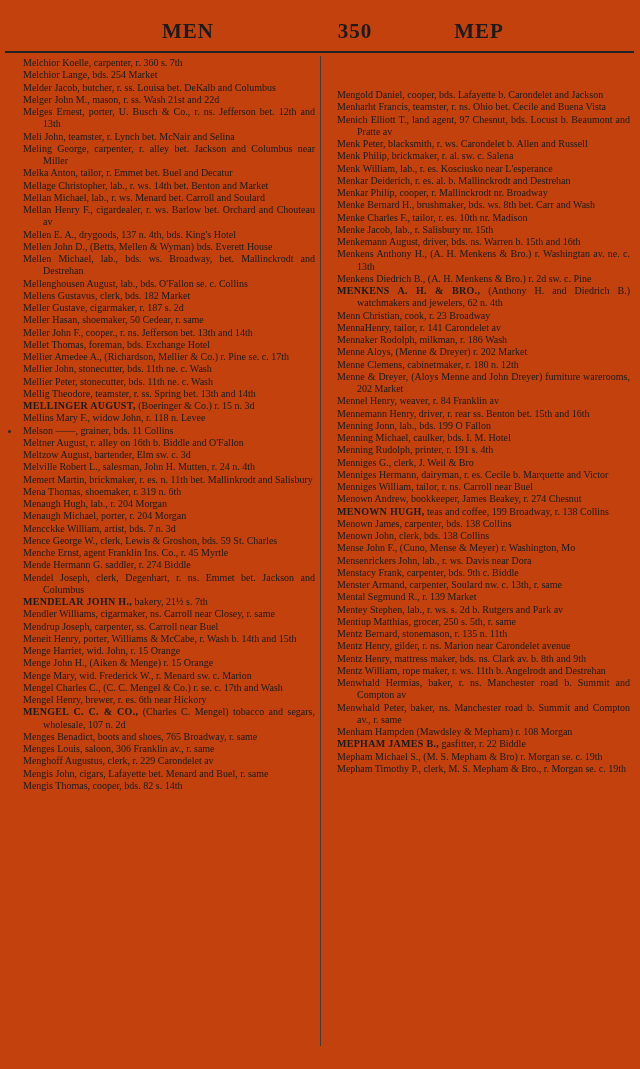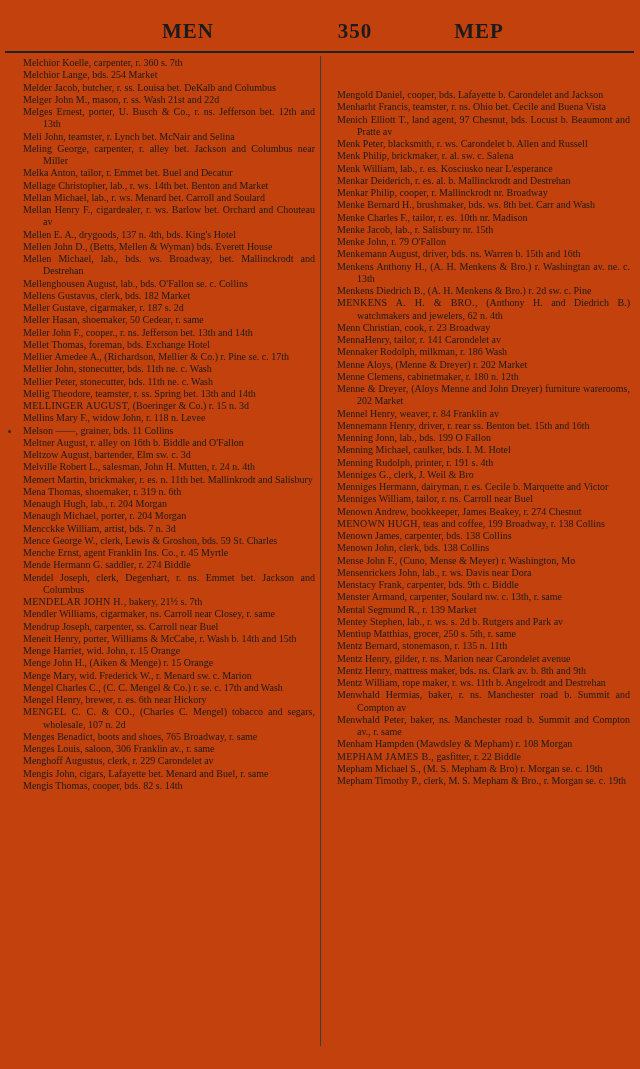--- a/index.html
+++ b/index.html
@@ -32,21 +32,21 @@
     position:absolute;top:57px;width:292px;
     font-size:10px;line-height:12.25px;
     text-align:justify;
   }
   .col-left{left:23px;}
   .col-right{left:337px;width:293px;margin-top:32px;}
   .entry{
     padding-left:20px;text-indent:-20px;
     position:relative;margin:0;
   }
-  .entry b{font-weight:400;letter-spacing:.3px;}
+  .entry b{font-weight:700;letter-spacing:.3px;}
   .mdot{
     position:absolute;left:-15px;top:5px;width:3px;height:3px;
     border-radius:50%;background:#2a2a2a;display:inline-block;
     text-indent:0;
   }
 </style>
 </head>
 <body>
 
 <div class="page">
@@ -118,21 +118,20 @@
       <div class="entry">Menharht Francis, teamster, r. ns. Ohio bet. Cecile and Buena Vista</div>
       <div class="entry">Menich Elliott T., land agent, 97 Chesnut, bds. Locust b. Beaumont and Pratte av</div>
       <div class="entry">Menk Peter, blacksmith, r. ws. Carondelet b. Allen and Russell</div>
       <div class="entry">Menk Philip, brickmaker, r. al. sw. c. Salena</div>
       <div class="entry">Menk William, lab., r. es. Kosciusko near L'esperance</div>
       <div class="entry">Menkar Deiderich, r. es. al. b. Mallinckrodt and Destrehan</div>
       <div class="entry">Menkar Philip, cooper, r. Mallinckrodt nr. Broadway</div>
       <div class="entry">Menke Bernard H., brushmaker, bds. ws. 8th bet. Carr and Wash</div>
       <div class="entry">Menke Charles F., tailor, r. es. 10th nr. Madison</div>
       <div class="entry">Menke Jacob, lab., r. Salisbury nr. 15th</div>
-      <div class="entry">Menke John, r. 79 O'Fallon</div>
       <div class="entry">Menkemann August, driver, bds. ns. Warren b. 15th and 16th</div>
       <div class="entry">Menkens Anthony H., (A. H. Menkens &amp; Bro.) r. Washingtan av. ne. c. 13th</div>
       <div class="entry">Menkens Diedrich B., (A. H. Menkens &amp; Bro.) r. 2d sw. c. Pine</div>
       <div class="entry"><b>MENKENS A. H. &amp; BRO.,</b> (Anthony H. and Diedrich B.) watchmakers and jewelers, 62 n. 4th</div>
       <div class="entry">Menn Christian, cook, r. 23 Broadway</div>
       <div class="entry">MennaHenry, tailor, r. 141 Carondelet av</div>
       <div class="entry">Mennaker Rodolph, milkman, r. 186 Wash</div>
       <div class="entry">Menne Aloys, (Menne &amp; Dreyer) r. 202 Market</div>
       <div class="entry">Menne Clemens, cabinetmaker, r. 180 n. 12th</div>
       <div class="entry">Menne &amp; Dreyer, (Aloys Menne and John Dreyer) furniture warerooms, 202 Market</div>

